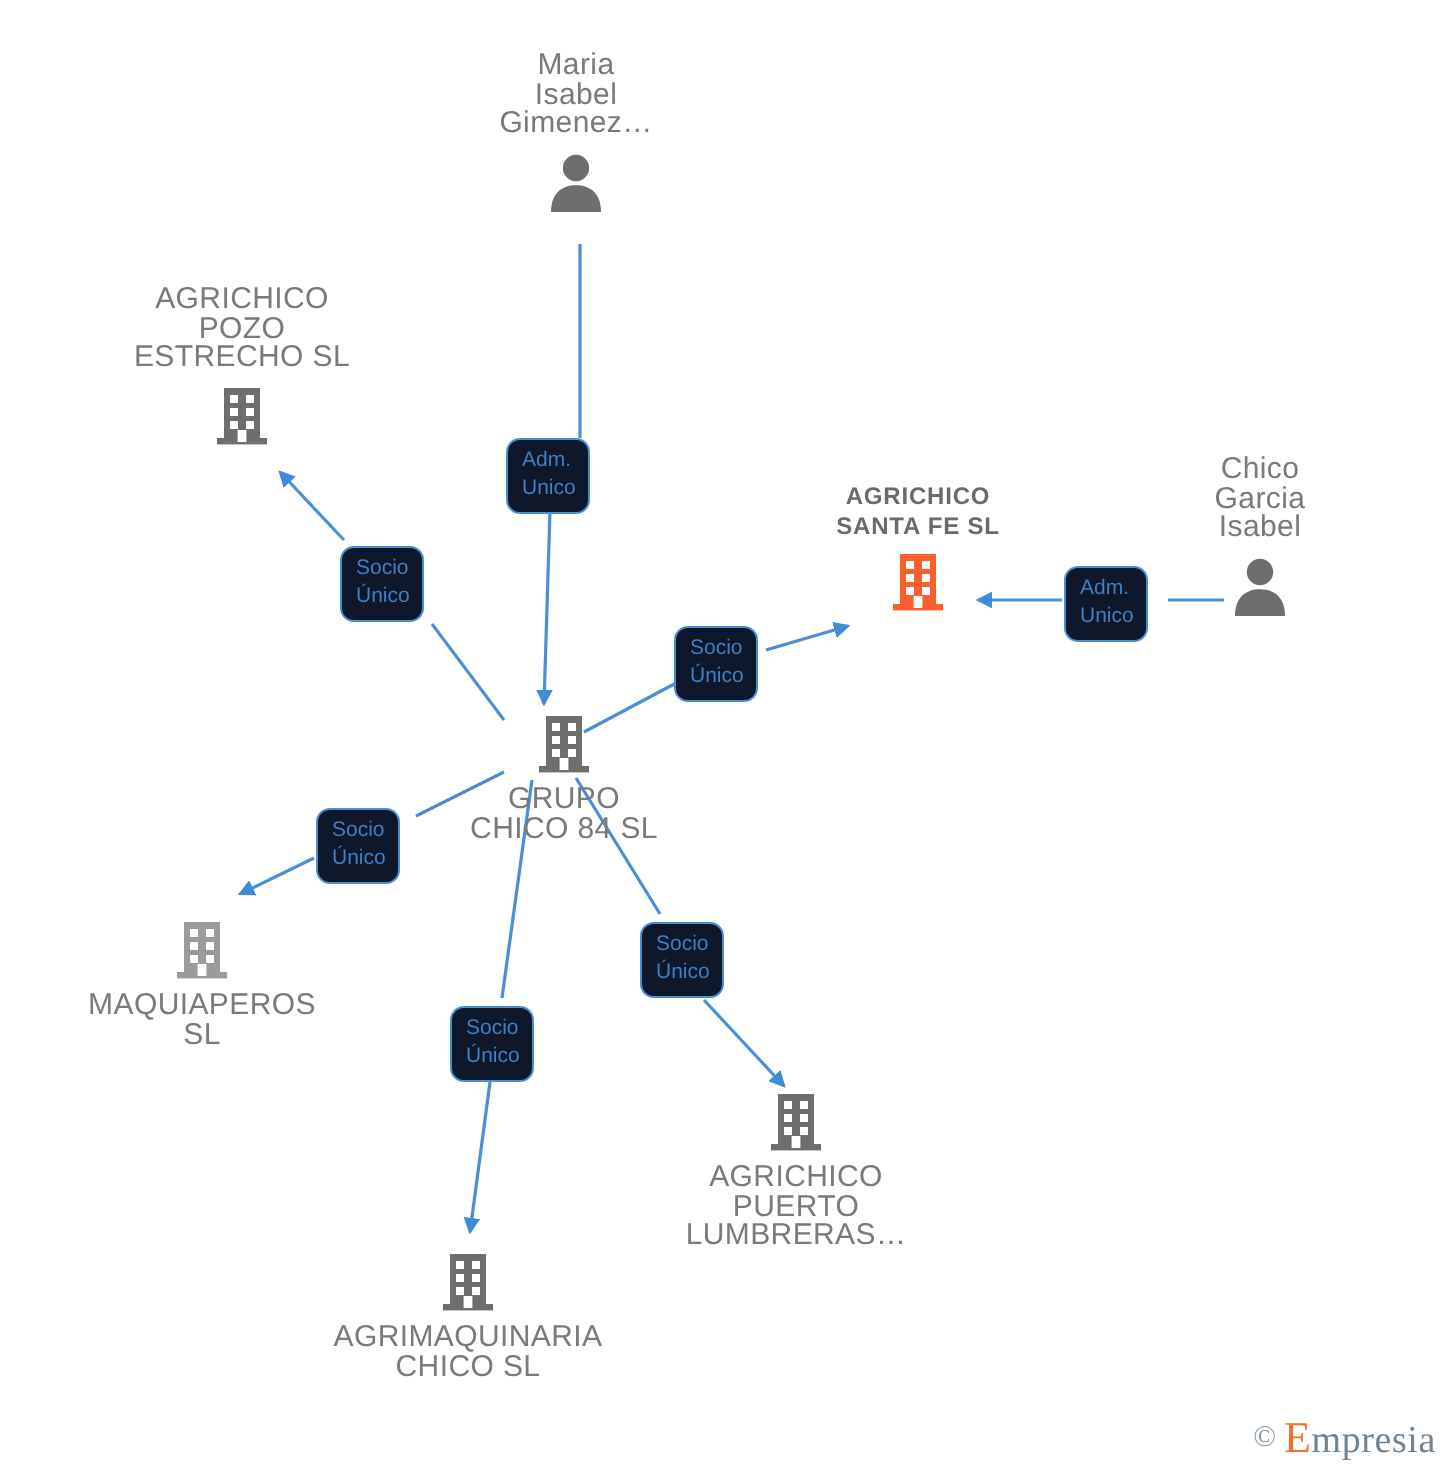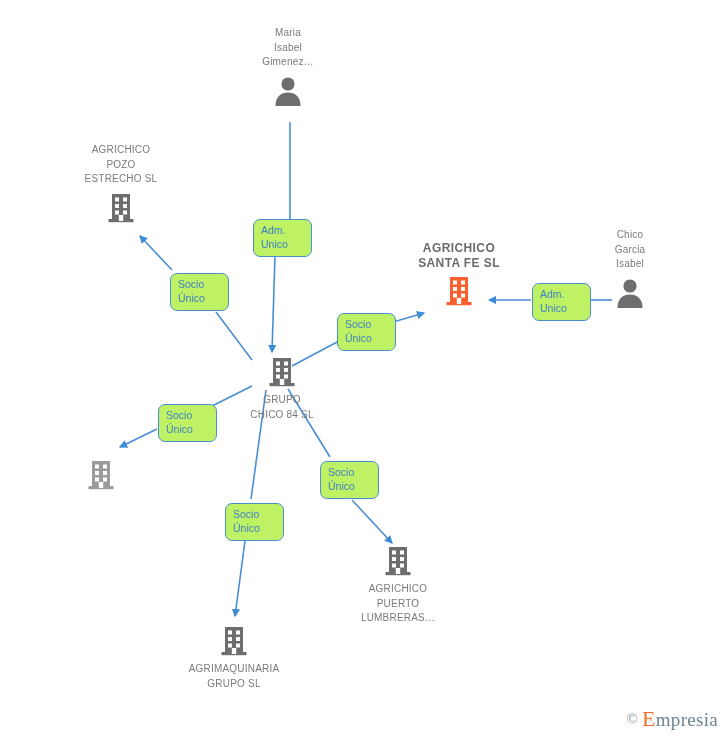--- a/index.html
+++ b/index.html
@@ -25,21 +25,21 @@
     height: 740px;
   }
   .node {
     position: absolute;
     width: 150px;
     margin-left: -75px;
     text-align: center;
     z-index: 3;
   }
   .node-label {
-    font-size: 10px;
+    font-size: 15px;
     line-height: 14.5px;
     color: #7a7a7a;
     letter-spacing: 0.2px;
     white-space: pre-line;
   }
   .node-label.focus {
     color: #6b6b6b;
     font-weight: bold;
     letter-spacing: 0.4px;
     font-size: 12px;
@@ -48,27 +48,27 @@
     display: block;
     margin: 0 auto;
     line-height: 0;
   }
   .node.label-top .node-label { margin-bottom: 4px; }
   .node.label-bottom .node-label { margin-top: 4px; }
 
   .edge-label {
     position: absolute;
     z-index: 5;
-    background: #bef264;
+    background: #0f172a;
     border: 1.4px solid #4a8fd4;
     border-radius: 7px;
     color: #3f7fc4;
     font-size: 10.5px;
     line-height: 13.5px;
-    padding: 4px 23px 5px 7px;
+    padding: 4px 6px 5px 7px;
     text-align: left;
     white-space: pre-line;
     box-sizing: border-box;
   }
 
   #watermark {
     position: absolute;
     right: 10px;
     bottom: 8px;
     z-index: 8;
@@ -213,20 +213,22 @@
         <rect x="4.5" y="28" width="25" height="3.2" fill="#9b9b9b"></rect>
         <rect x="11" y="6.5" width="4" height="4" fill="#ffffff"></rect>
         <rect x="19" y="6.5" width="4" height="4" fill="#ffffff"></rect>
         <rect x="11" y="13" width="4" height="4" fill="#ffffff"></rect>
         <rect x="19" y="13" width="4" height="4" fill="#ffffff"></rect>
         <rect x="11" y="19.5" width="4" height="4" fill="#ffffff"></rect>
         <rect x="19" y="19.5" width="4" height="4" fill="#ffffff"></rect>
         <rect x="14.8" y="24" width="4.4" height="6" fill="#ffffff"></rect>
       </svg>
     </span>
+    <div class="node-label">MAQUIAPEROS
+SL</div>
   </div>
 
   <div class="node label-bottom" style="left:398px; top:544px;">
     <span class="node-icon">
       <svg width="34" height="34" viewBox="0 0 34 34">
         <rect x="8" y="3" width="18" height="27" fill="#6e6e6e"></rect>
         <rect x="4.5" y="28" width="25" height="3.2" fill="#6e6e6e"></rect>
         <rect x="11" y="6.5" width="4" height="4" fill="#ffffff"></rect>
         <rect x="19" y="6.5" width="4" height="4" fill="#ffffff"></rect>
         <rect x="11" y="13" width="4" height="4" fill="#ffffff"></rect>
@@ -249,21 +251,21 @@
         <rect x="11" y="6.5" width="4" height="4" fill="#ffffff"></rect>
         <rect x="19" y="6.5" width="4" height="4" fill="#ffffff"></rect>
         <rect x="11" y="13" width="4" height="4" fill="#ffffff"></rect>
         <rect x="19" y="13" width="4" height="4" fill="#ffffff"></rect>
         <rect x="11" y="19.5" width="4" height="4" fill="#ffffff"></rect>
         <rect x="19" y="19.5" width="4" height="4" fill="#ffffff"></rect>
         <rect x="14.8" y="24" width="4.4" height="6" fill="#ffffff"></rect>
       </svg>
     </span>
     <div class="node-label">AGRIMAQUINARIA
-GRUPO SL</div>
+CHICO SL</div>
   </div>
 
   <div class="edge-label" style="left:253px; top:219px;">Adm.
 Unico</div>
 
   <div class="edge-label" style="left:170px; top:273px;">Socio
 Único</div>
 
   <div class="edge-label" style="left:337px; top:313px;">Socio
 Único</div>

